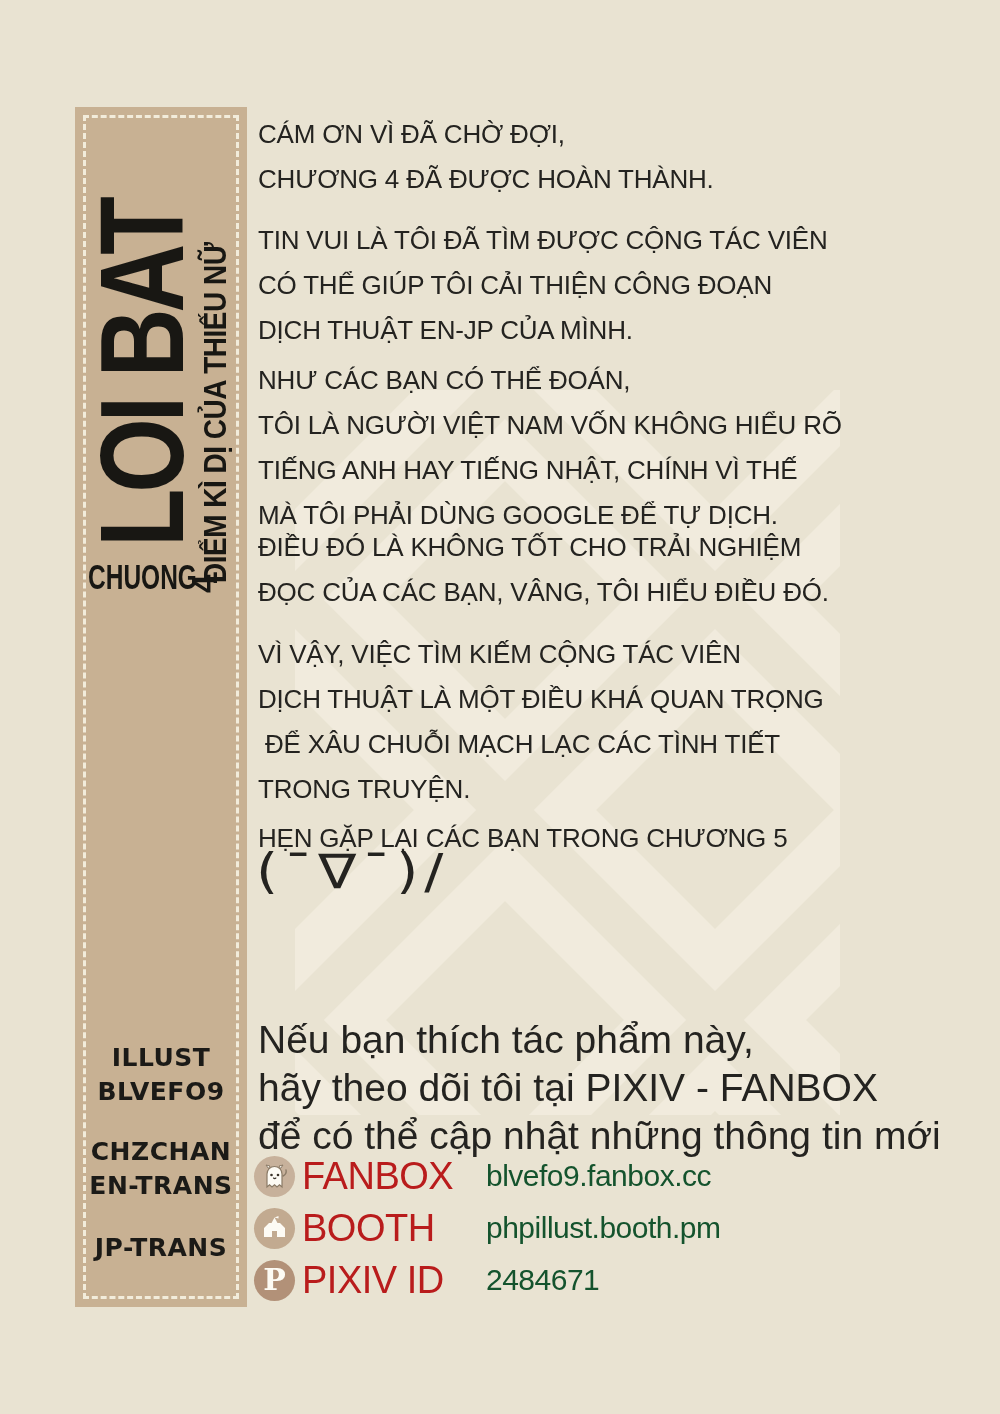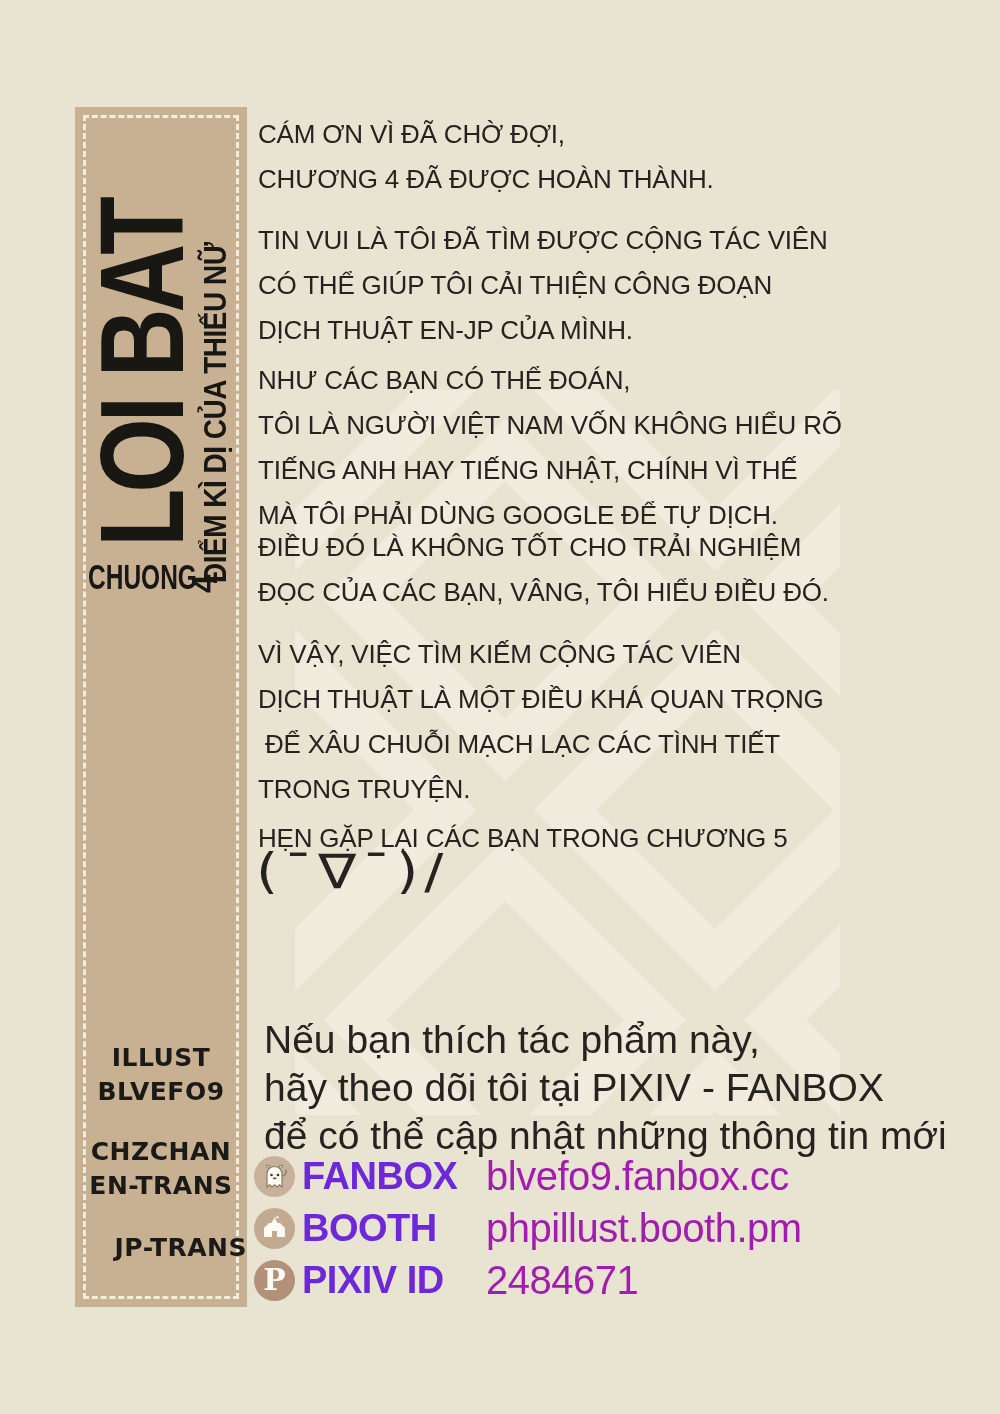--- a/index.html
+++ b/index.html
@@ -39,46 +39,46 @@
     left:110px;top:486px;font-size:33px;font-weight:bold;color:#181713;
     transform:rotate(-90deg);
   }
   .credit{
     position:absolute;left:0;right:0;text-align:center;
     font-family:"DejaVu Sans",sans-serif;font-weight:bold;
     font-size:25px;line-height:34px;color:#1b1a17;letter-spacing:0.5px;
   }
   .credit-1{top:934px;}
   .credit-2{top:1028px;}
-  .credit-3{top:1124px;text-align:right;}
+  .credit-3{top:1124px;}
   
   .para{position:absolute;left:258px;font-size:26px;line-height:45px;letter-spacing:-0.2px;color:#242320;}
   .para .line{white-space:pre;}
   .p1{top:112px;} .p2{top:218px;} .p3{top:358px;}
   .p4{top:525px;} .p5{top:632px;} .p6{top:816px;}
   .kaomoji{
     position:absolute;left:256px;top:843px;font-size:48px;letter-spacing:5px;
     color:#242320;transform:scaleX(1.18);transform-origin:0 0;white-space:pre;
     font-family:"DejaVu Sans",sans-serif;
   }
-  .follow-note{position:absolute;left:264px;top:1016px;font-size:39px;line-height:48px;color:#242320;}
+  .follow-note{position:absolute;left:258px;top:1016px;font-size:39px;line-height:48px;color:#242320;}
   .follow-note .line{white-space:pre;}
   
   .links{position:absolute;left:254px;top:1150px;}
   .link-row{display:flex;align-items:center;height:52px;}
   .link-icon{
     width:41px;height:41px;border-radius:50%;flex:0 0 41px;
     display:flex;align-items:center;justify-content:center;margin-right:7px;
   }
   .icon-fanbox{background:#c7b19b;}
   .icon-booth{background:#c2aa90;}
   .icon-pixiv{background:#b29178;}
   .pixiv-p{font-family:"DejaVu Serif",serif;font-weight:bold;font-size:30px;color:#fdfbf4;line-height:1;}
-  .link-label{font-size:38px;color:#6d28d9;width:184px;letter-spacing:-0.5px;font-weight:bold;}
-  .link-value{font-size:40px;color:#a21caf;letter-spacing:-0.5px;}
+  .link-label{font-size:38px;color:#b91c1c;width:184px;letter-spacing:-0.5px;}
+  .link-value{font-size:30px;color:#14532d;letter-spacing:-0.5px;}
 </style>
 </head>
 <body>
 
 <svg class="pattern" viewBox="0 0 545 725" aria-hidden="true">
   <defs>
     <pattern id="dp" width="420" height="420" patternUnits="userSpaceOnUse">
       <g fill="none" stroke="#f4efe1" stroke-width="44">
         <path d="M0 -150 L150 0 L0 150 L-150 0 Z"></path>
         <path d="M420 -150 L570 0 L420 150 L270 0 Z"></path>

